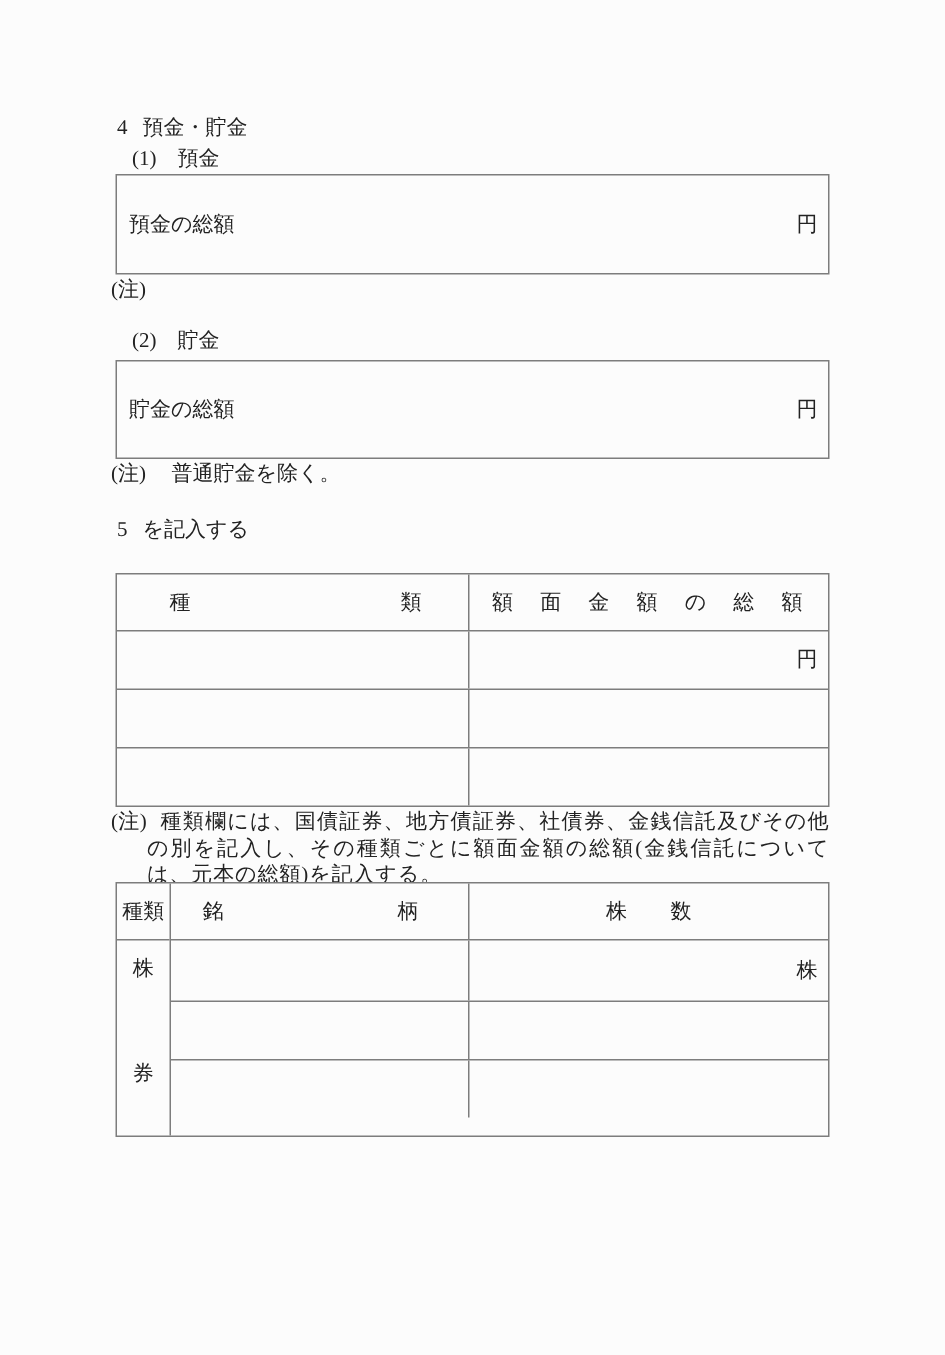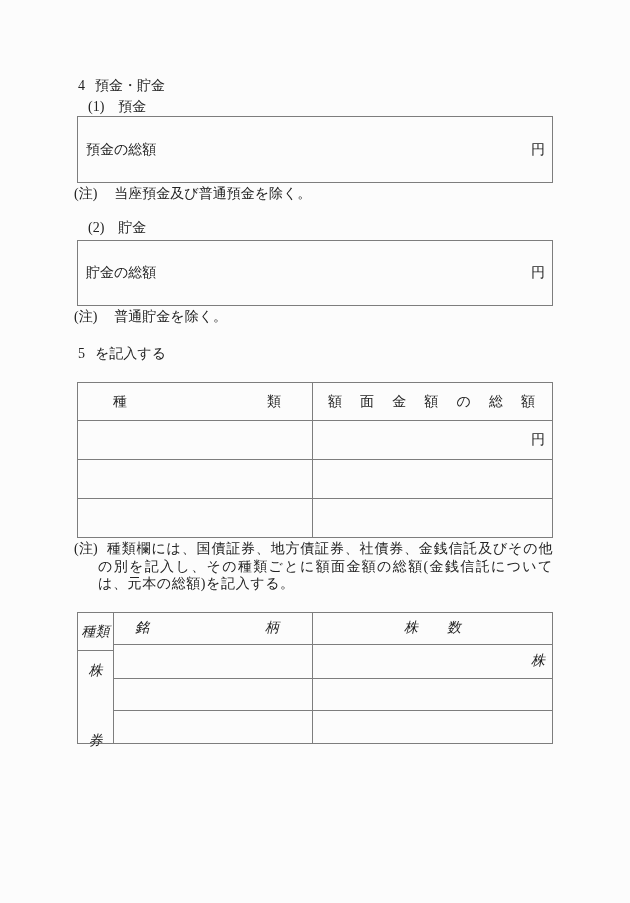--- a/index.html
+++ b/index.html
@@ -91,21 +91,20 @@
     <span>預金</span>
   </div>
 
   <div class="abs amount-box" style="left:77px;top:116px;width:476px;height:67px;justify-content:space-between;">
     <span>預金の総額</span>
     <span class="unit">円</span>
   </div>
 
   <div class="abs note" style="left:74px;top:186px;">
     <span class="note-marker">(注)</span>
-    <span>当座預金及び普通預金を除く。</span>
   </div>
 
   <div class="abs subheading" style="left:88px;top:220px;">
     <span>(2)</span>
     <span>貯金</span>
   </div>
 
   <div class="abs amount-box" style="left:77px;top:240px;width:476px;height:66px;">
     <span>貯金の総額</span>
     <span class="unit">円</span>
@@ -154,21 +153,21 @@
     <div class="t3-row t3-data rule">
       <div class="t3-c1"></div>
       <div class="t3-c2"></div>
     </div>
   </div>
 
   <div class="abs note-long" style="left:74px;top:540px;width:479px;">
     <span class="note-marker">(注)</span><span>種類欄には、国債証券、地方債証券、社債券、金銭信託及びその他の別を記入し、その種類ごとに額面金額の総額(金銭信託については、元本の総額)を記入する。</span>
   </div>
 
-  <div class="abs tbl t4" style="left:77px;top:612px;width:476px;height:132px;font-style:italic;">
+  <div class="abs tbl t4" style="left:77px;top:588px;width:476px;height:170px;">
     <div class="t4-left">
       <div class="t4-left-head">
         <span>種類</span>
       </div>
       <div class="t4-left-body">
         <span class="vlabel top">株</span>
         <span class="vlabel bottom">券</span>
       </div>
     </div>
     <div class="t4-right">

